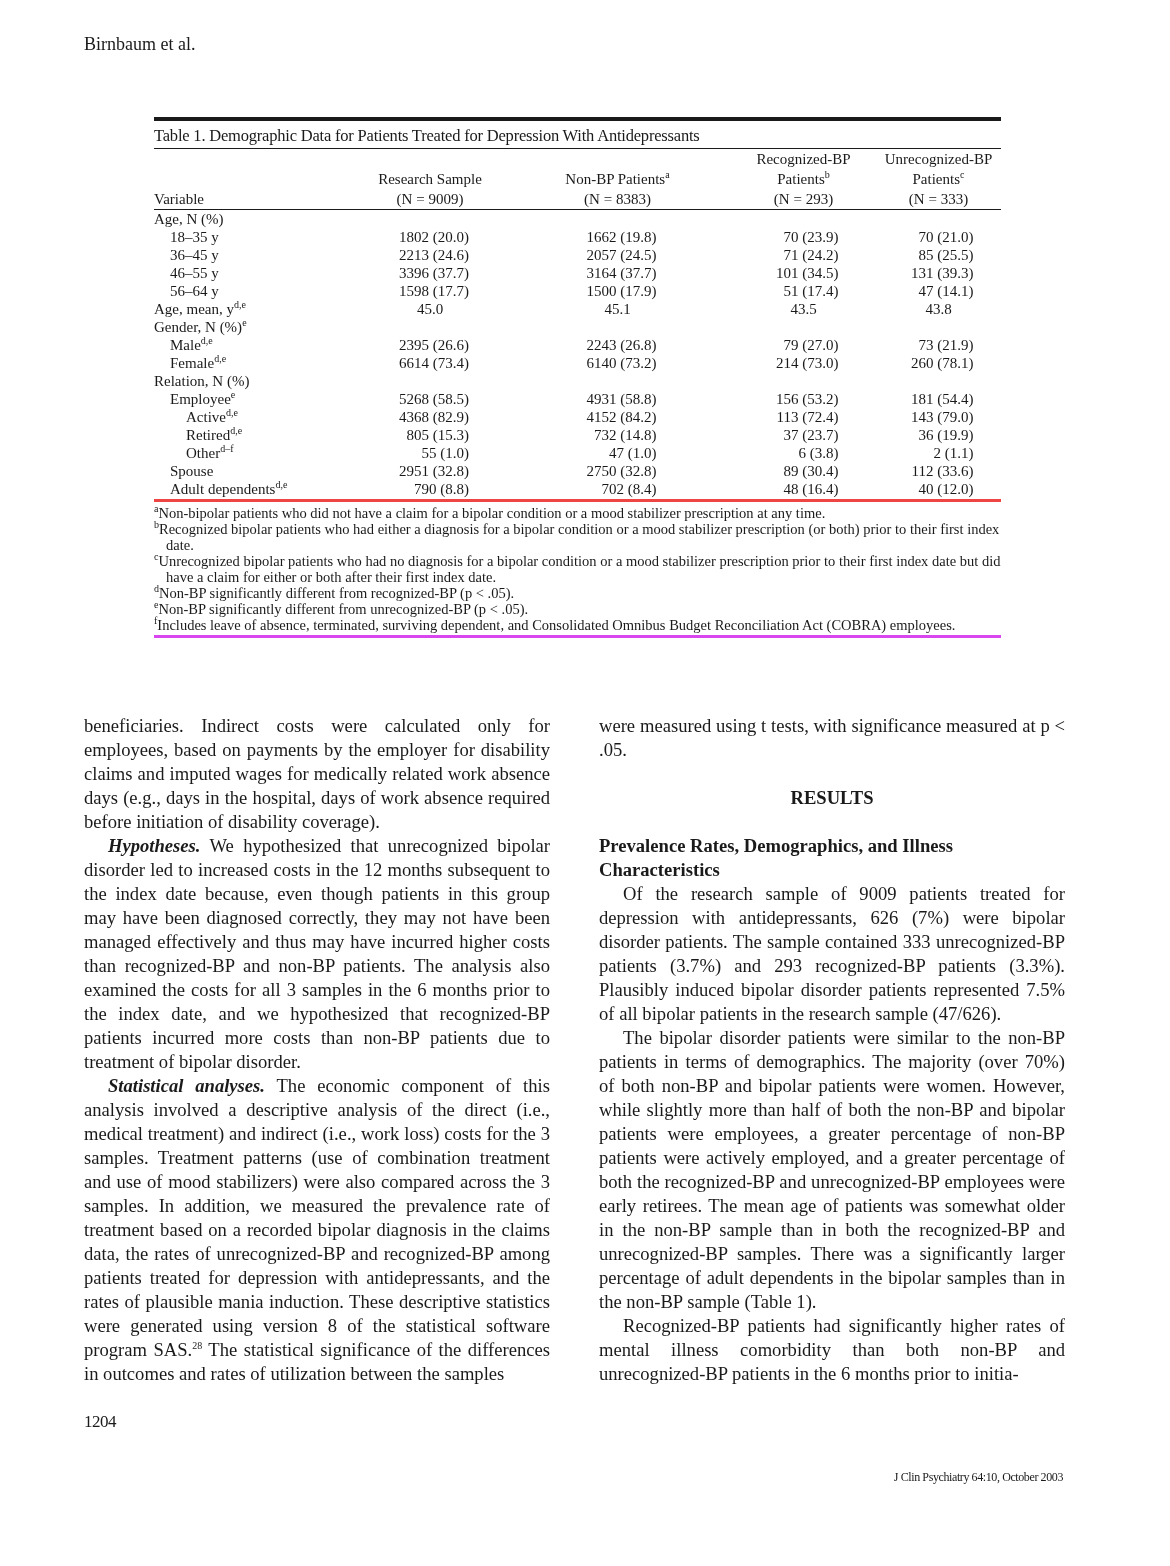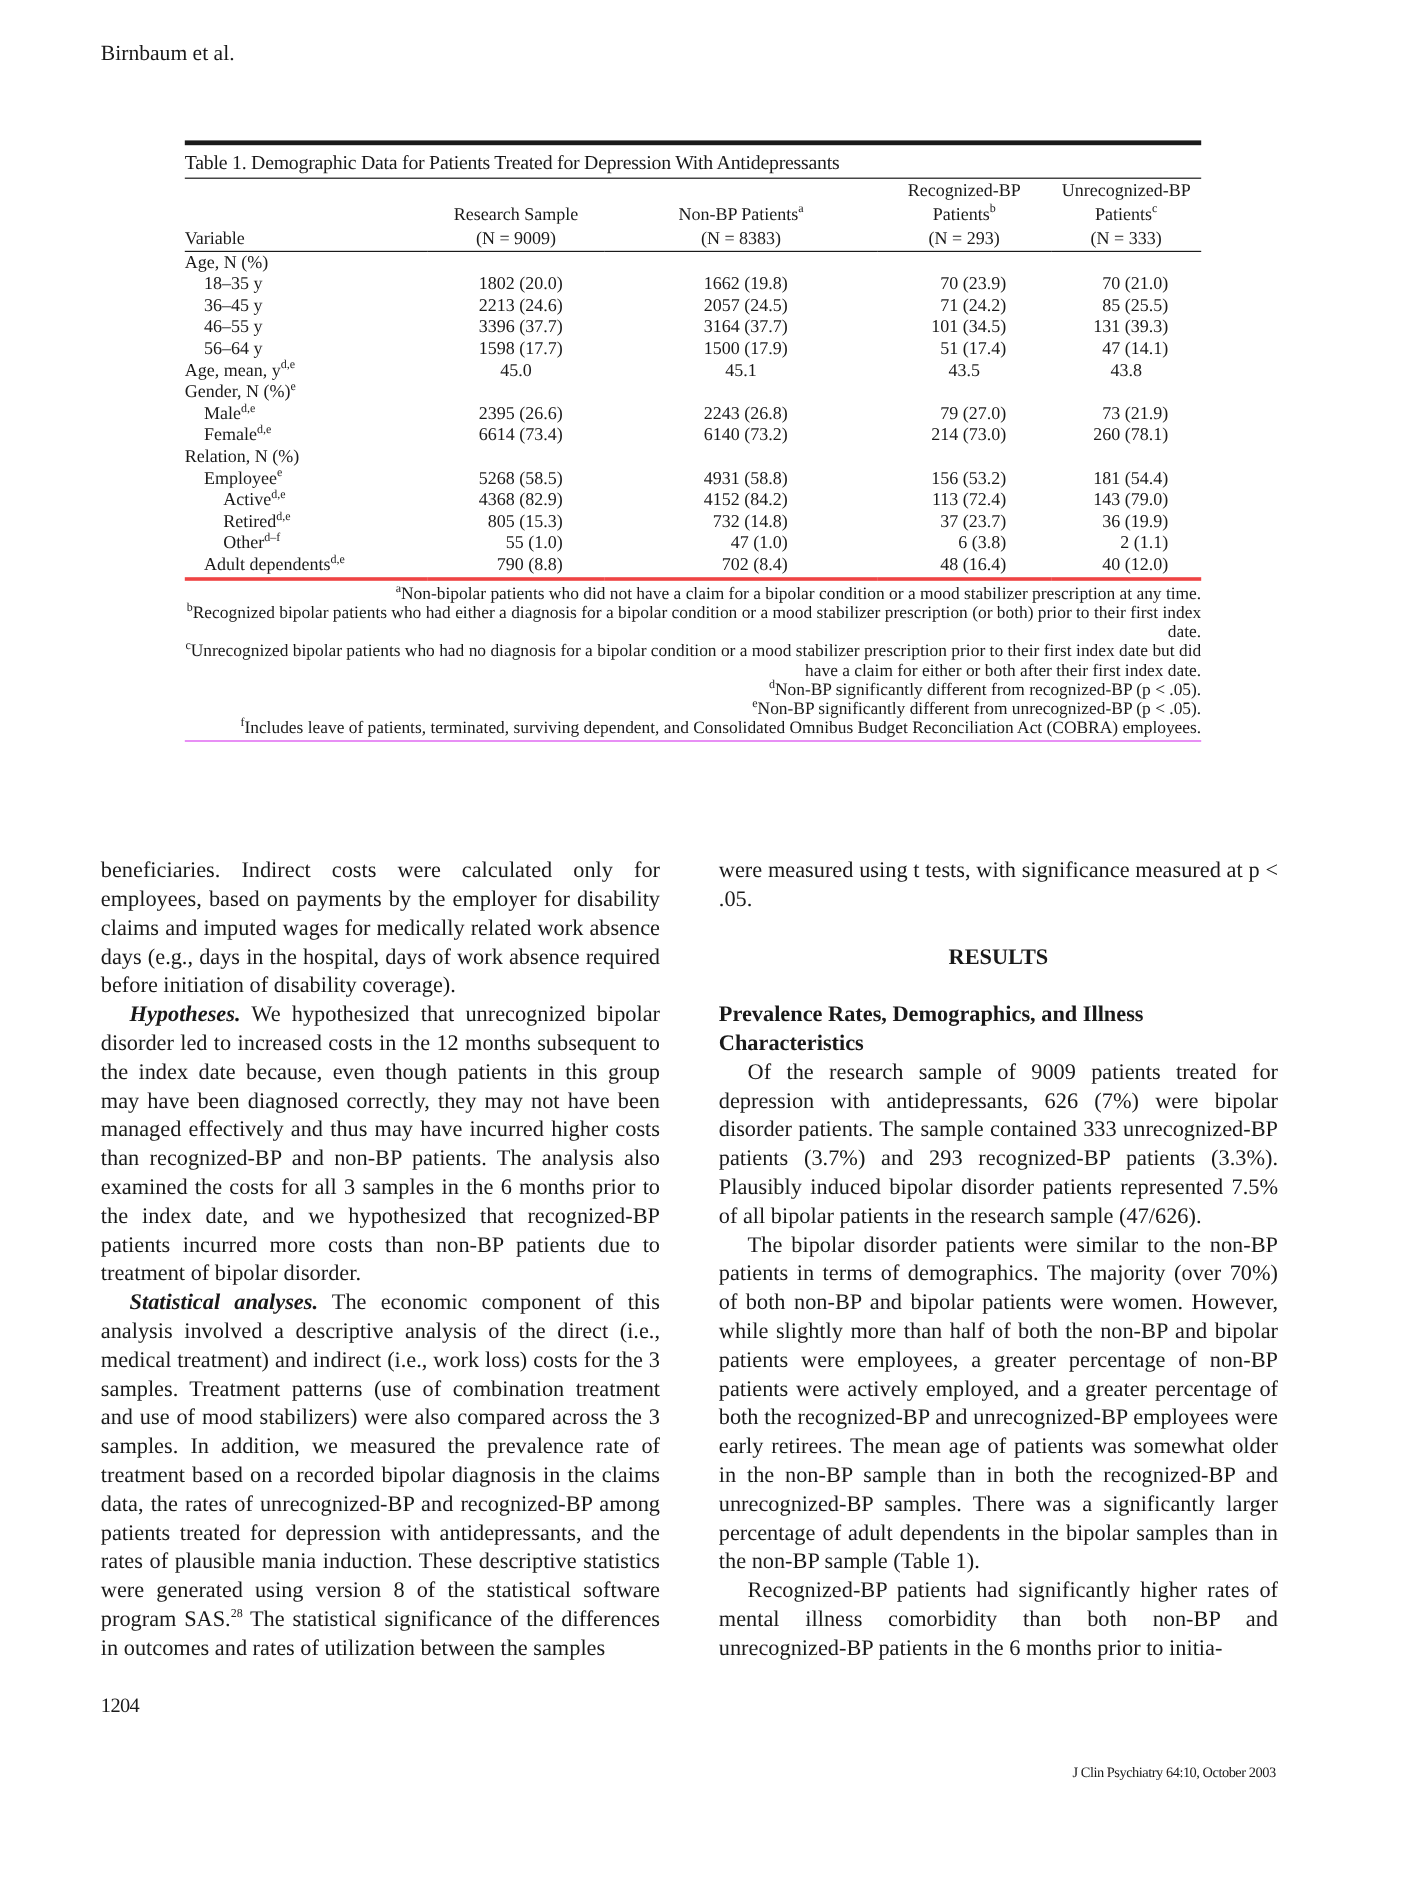--- a/index.html
+++ b/index.html
@@ -24,21 +24,21 @@
   table.data th.c3, table.data td.c3 { width: 145px; text-align: center; }
   table.data th.c4, table.data td.c4 { text-align: center; }
   table.data tbody tr.last td { border-bottom: 3px solid #ef4444; padding-bottom: 1px; }
   .ind1 { padding-left: 16px !important; }
   .ind2 { padding-left: 32px !important; }
   sup { font-size: 10px; line-height: 0; vertical-align: super; }
   .num { display: inline-block; text-align: right; }
   .c1 .num { width: 78px; } .c2 .num { width: 78px; }
   .c3 .num { width: 70px; } .c4 .num { width: 70px; }
 
-  .footnotes { font-size: 14.5px; line-height: 16px; padding: 3px 0 2px 0; border-bottom: 1px solid #d946ef; text-align: right; }
+  .footnotes { font-size: 14.5px; line-height: 16px; padding: 3px 0 2px 0; border-bottom: 3px solid #d946ef; }
   .fn { padding-left: 12px; text-indent: -12px; }
 
   .col { position: absolute; top: 714px; width: 466px; font-size: 18.6px; line-height: 24px; text-align: justify; }
   .col-left { left: 84px; }
   .col-right { left: 599px; }
   .col p { margin: 0; }
   .col p.indent { text-indent: 24px; }
   .section-head { text-align: center !important; font-weight: bold; font-size: 18.6px; margin: 24px 0 24px 0 !important; }
   .sub-head { font-weight: bold; text-align: left; margin: 0 !important; }
   .run-in { font-weight: bold; font-style: italic; }
@@ -167,36 +167,43 @@
           <td class="c3"><span class="num">37 (23.7)</span></td>
           <td class="c4"><span class="num">36 (19.9)</span></td>
         </tr>
         <tr>
           <td class="c-var ind2"><span>Other</span><sup>d–f</sup></td>
           <td class="c1"><span class="num">55 (1.0)</span></td>
           <td class="c2"><span class="num">47 (1.0)</span></td>
           <td class="c3"><span class="num">6 (3.8)</span></td>
           <td class="c4"><span class="num">2 (1.1)</span></td>
         </tr>
+        <tr>
+          <td class="c-var ind1"><span>Spouse</span></td>
+          <td class="c1"><span class="num">2951 (32.8)</span></td>
+          <td class="c2"><span class="num">2750 (32.8)</span></td>
+          <td class="c3"><span class="num">89 (30.4)</span></td>
+          <td class="c4"><span class="num">112 (33.6)</span></td>
+        </tr>
         <tr class="last">
           <td class="c-var ind1"><span>Adult dependents</span><sup>d,e</sup></td>
           <td class="c1"><span class="num">790 (8.8)</span></td>
           <td class="c2"><span class="num">702 (8.4)</span></td>
           <td class="c3"><span class="num">48 (16.4)</span></td>
           <td class="c4"><span class="num">40 (12.0)</span></td>
         </tr>
       </tbody>
   </table>
   <div class="footnotes" id="footnotes">
       <div class="fn"><sup>a</sup><span>Non-bipolar patients who did not have a claim for a bipolar condition or a mood stabilizer prescription at any time.</span></div>
       <div class="fn"><sup>b</sup><span>Recognized bipolar patients who had either a diagnosis for a bipolar condition or a mood stabilizer prescription (or both) prior to their first index date.</span></div>
       <div class="fn"><sup>c</sup><span>Unrecognized bipolar patients who had no diagnosis for a bipolar condition or a mood stabilizer prescription prior to their first index date but did have a claim for either or both after their first index date.</span></div>
       <div class="fn"><sup>d</sup><span>Non-BP significantly different from recognized-BP (p &lt; .05).</span></div>
       <div class="fn"><sup>e</sup><span>Non-BP significantly different from unrecognized-BP (p &lt; .05).</span></div>
-      <div class="fn"><sup>f</sup><span>Includes leave of patients, terminated, surviving dependent, and Consolidated Omnibus Budget Reconciliation Act (COBRA) employees.</span></div>
+      <div class="fn"><sup>f</sup><span>Includes leave of absence, terminated, surviving dependent, and Consolidated Omnibus Budget Reconciliation Act (COBRA) employees.</span></div>
     </div>
 </div>
 
 <div class="col col-left">
   <p>beneficiaries. Indirect costs were calculated only for employees, based on payments by the employer for disability claims and imputed wages for medically related work absence days (e.g., days in the hospital, days of work absence required before initiation of disability coverage).</p>
   <p class="indent"><span class="run-in">Hypotheses.</span><span> We hypothesized that unrecognized bipolar disorder led to increased costs in the 12 months subsequent to the index date because, even though patients in this group may have been diagnosed correctly, they may not have been managed effectively and thus may have incurred higher costs than recognized-BP and non-BP patients. The analysis also examined the costs for all 3 samples in the 6 months prior to the index date, and we hypothesized that recognized-BP patients incurred more costs than non-BP patients due to treatment of bipolar disorder.</span></p>
   <p class="indent"><span class="run-in">Statistical analyses.</span><span> The economic component of this analysis involved a descriptive analysis of the direct (i.e., medical treatment) and indirect (i.e., work loss) costs for the 3 samples. Treatment patterns (use of combination treatment and use of mood stabilizers) were also compared across the 3 samples. In addition, we measured the prevalence rate of treatment based on a recorded bipolar diagnosis in the claims data, the rates of unrecognized-BP and recognized-BP among patients treated for depression with antidepressants, and the rates of plausible mania induction. These descriptive statistics were generated using version 8 of the statistical software program SAS.</span><sup>28</sup><span> The statistical significance of the differences in outcomes and rates of utilization between the samples</span></p>
 </div>
 
 <div class="col col-right">

